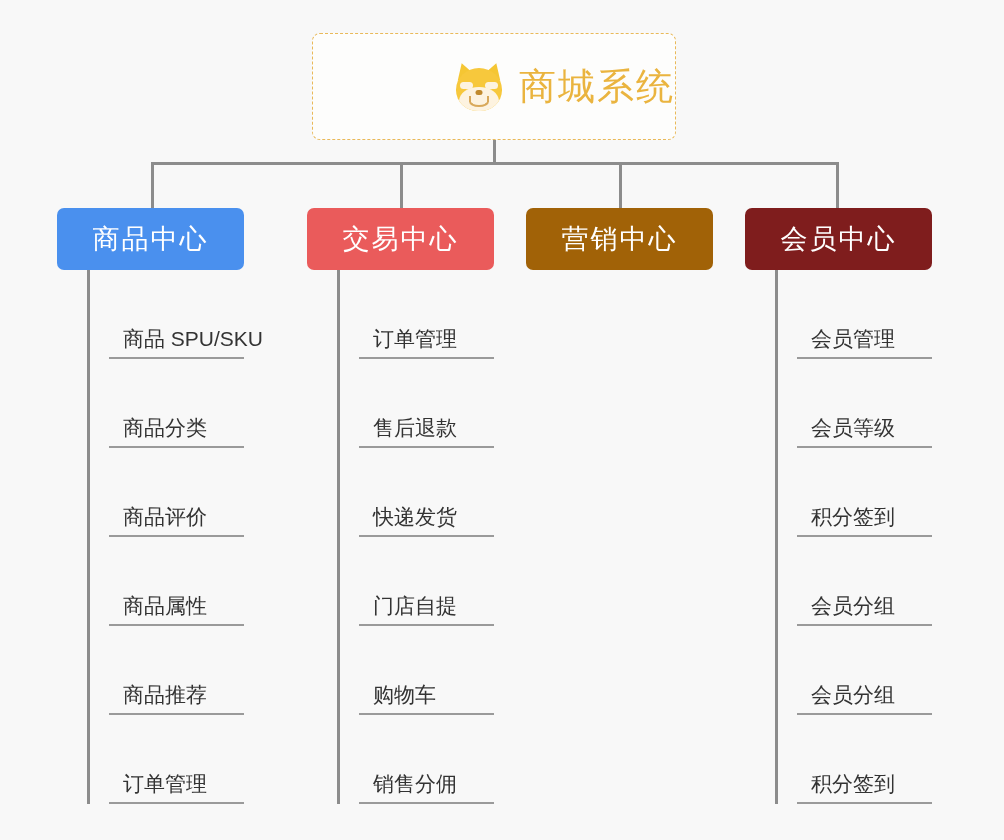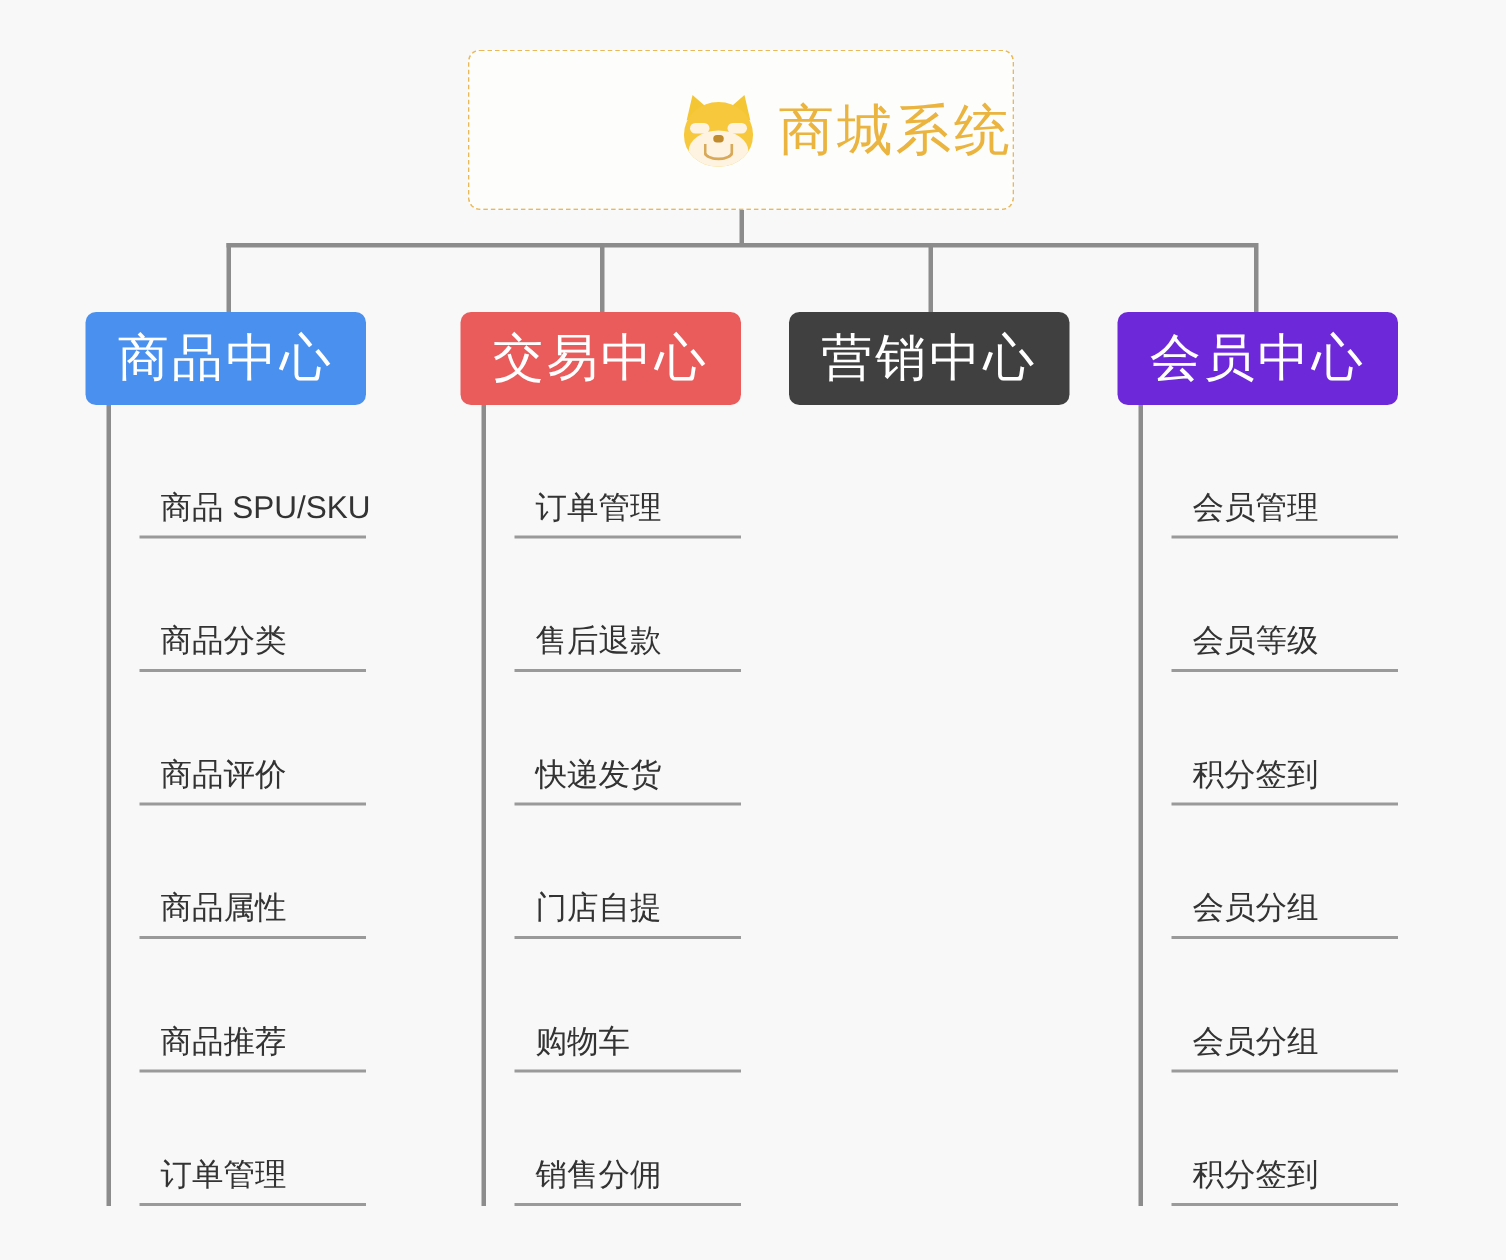--- a/index.html
+++ b/index.html
@@ -144,31 +144,31 @@
     top: 208px;
     width: 187px;
   }
   .cat-card {
     height: 62px;
     border-radius: 7px;
     display: flex;
     align-items: center;
     justify-content: center;
     color: #ffffff;
-    font-size: 34px;
+    font-size: 27px;
     letter-spacing: 2px;
   }
 
   
   .branch {
     position: relative;
     margin-top: 0;
     padding-left: 19px;
     border-left: 3px solid #8c8c8c;
-    margin-left: 14px;
+    margin-left: 30px;
   }
   .leaf {
     position: relative;
     height: 89px;
     display: flex;
     align-items: flex-end;
     border-bottom: 2px solid #9a9a9a;
     box-sizing: border-box;
   }
   .leaf-label {
@@ -252,27 +252,27 @@
       <div class="leaf">
           <span class="leaf-label">购物车</span>
         </div>
       <div class="leaf">
           <span class="leaf-label">销售分佣</span>
         </div>
     </div>
   </div>
 
   <div class="column" style="left:526px;">
-    <div class="cat-card" style="background: #404040;">
+    <div class="cat-card" style="background: #a16207;">
       <span>营销中心</span>
     </div>
   </div>
 
   <div class="column" style="left:745px;">
-    <div class="cat-card" style="background: #6d28d9;">
+    <div class="cat-card" style="background: #7f1d1d;">
       <span>会员中心</span>
     </div>
     <div class="branch">
       <div class="leaf">
           <span class="leaf-label">会员管理</span>
         </div>
       <div class="leaf">
           <span class="leaf-label">会员等级</span>
         </div>
       <div class="leaf">

